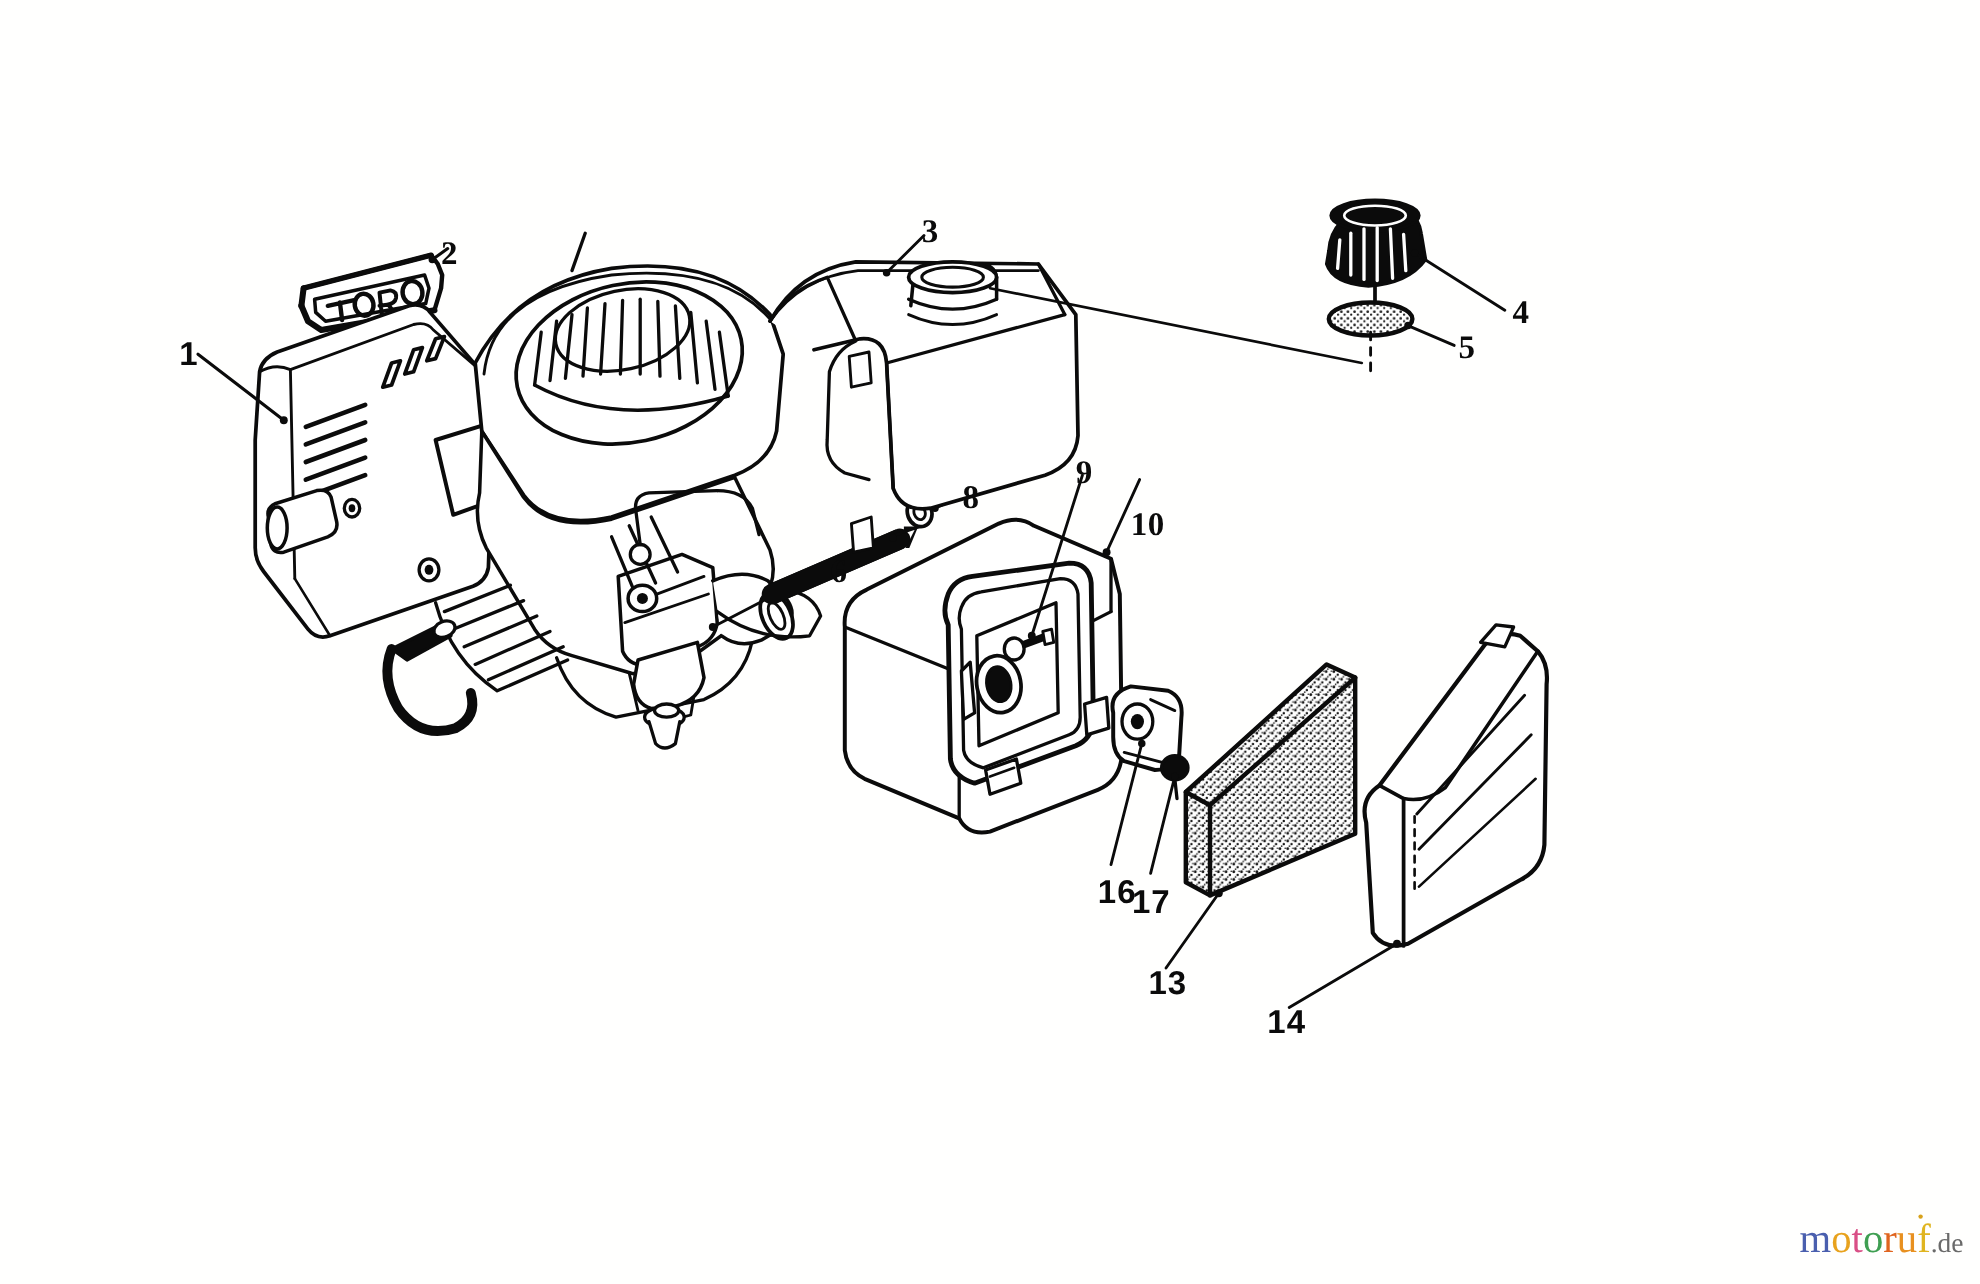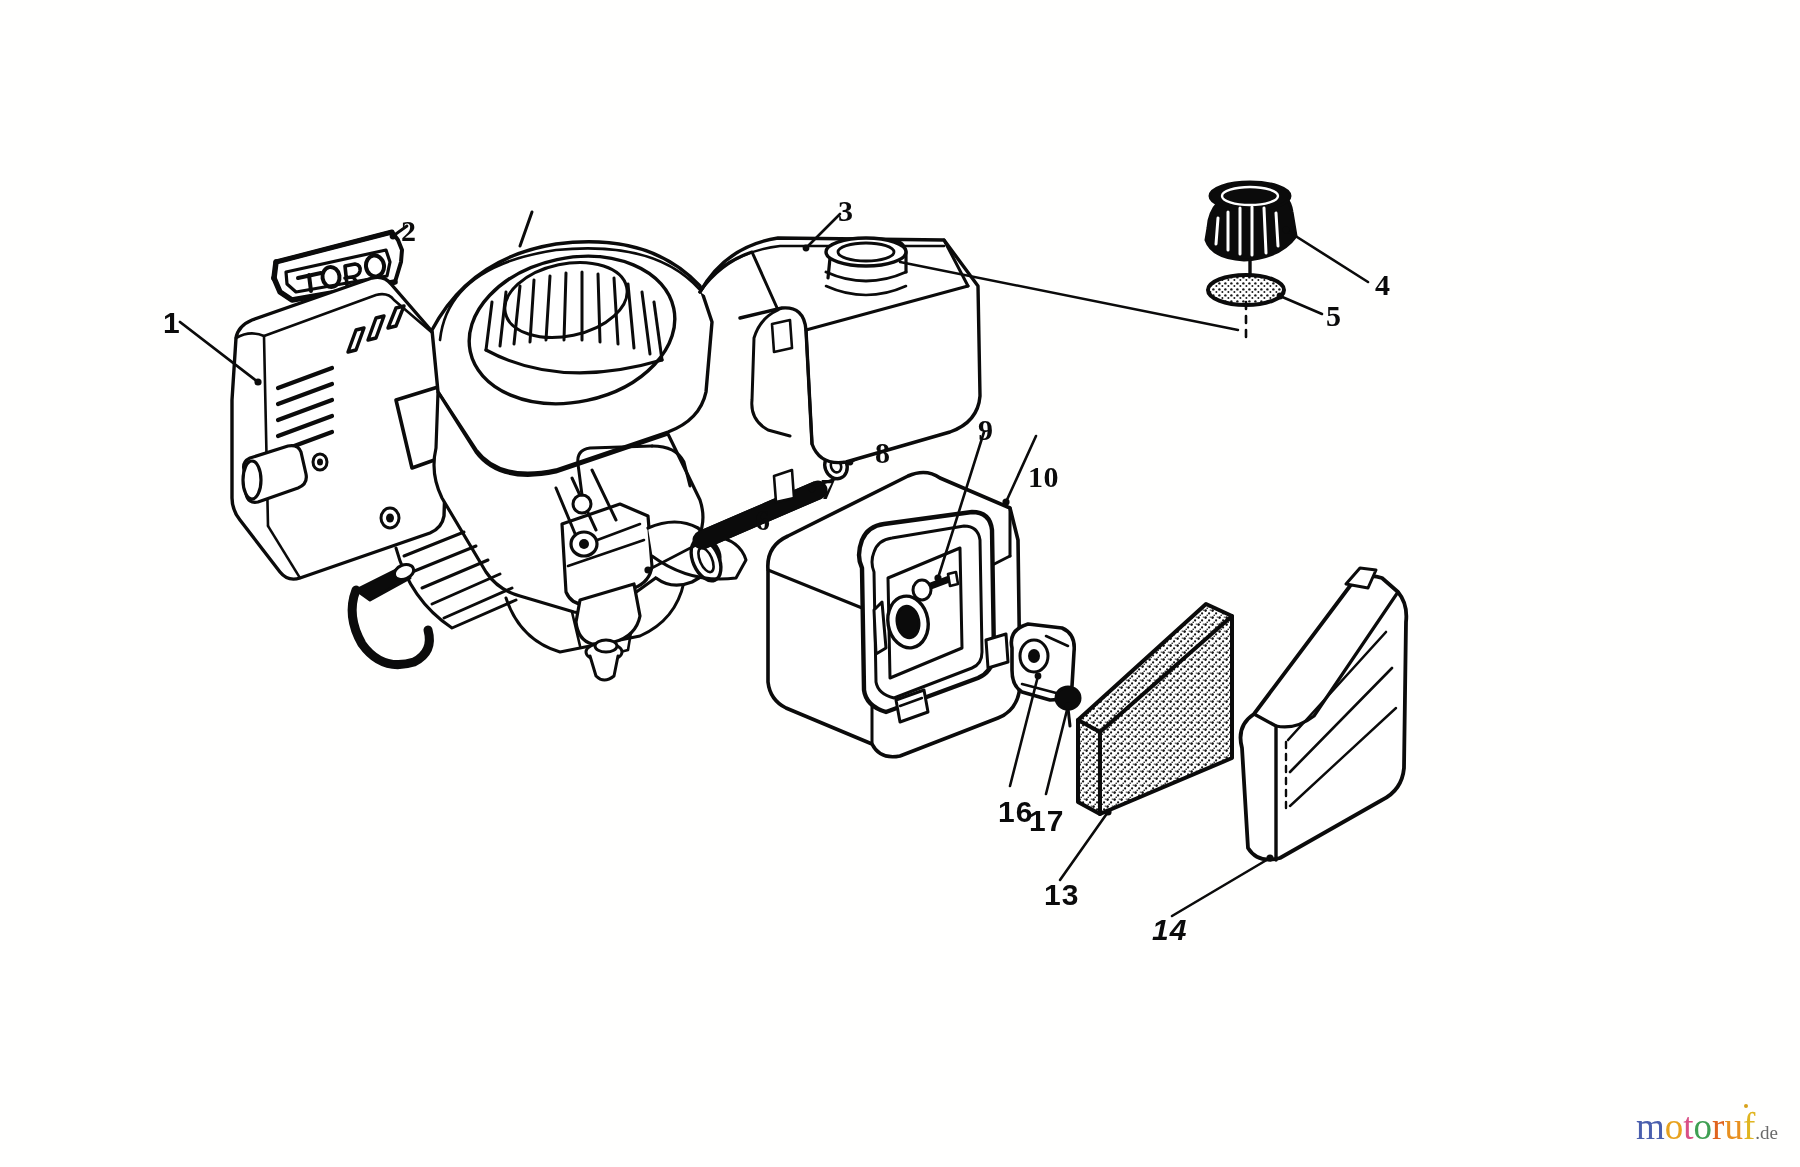--- a/index.html
+++ b/index.html
@@ -34,21 +34,21 @@
   #watermark{
     position:absolute;
     left:1636px;top:1108px;
     font-family:"Liberation Serif", serif;
     font-size:37px;
     line-height:1;
     white-space:nowrap;
     user-select:none;
   }
   #watermark .ltr{font-weight:400;}
-  #watermark .suffix{font-size:19px;color:#6a6a6a;}
+  #watermark .suffix{font-size:25px;color:#6a6a6a;}
   #watermark .dot{
     position:absolute;left:108px;top:-4px;
     width:4px;height:4px;border-radius:50%;background:#d8a21c;
   }
 </style>
 </head>
 <body>
 
 <div id="sheet">
 
@@ -371,20 +371,20 @@
   <div class="callout" style="left:1375px;top:270px;">4</div>
   <div class="callout" style="left:1326px;top:301px;">5</div>
   <div class="callout" style="left:755px;top:505px;">6</div>
   <div class="callout" style="left:820px;top:474px;">7</div>
   <div class="callout" style="left:875px;top:438px;">8</div>
   <div class="callout" style="left:978px;top:415px;">9</div>
   <div class="callout" style="left:1028px;top:418px;margin-top:44px;">10</div>
   <div class="callout slim" style="left:998px;top:797px;">16</div>
   <div class="callout slim" style="left:1029px;top:806px;">17</div>
   <div class="callout slim" style="left:1044px;top:880px;">13</div>
-  <div class="callout slim" style="left:1152px;top:915px;font-style:italic;">14</div>
+  <div class="callout slim" style="left:1152px;top:915px;">14</div>
 
   <div id="watermark">
     <span class="ltr" style="color: rgb(74, 95, 174);">m</span><span class="ltr" style="color: rgb(232, 162, 29);">o</span><span class="ltr" style="color: rgb(217, 79, 134);">t</span><span class="ltr" style="color: rgb(63, 159, 82);">o</span><span class="ltr" style="color: rgb(224, 100, 31);">r</span><span class="ltr" style="color: rgb(232, 144, 32);">u</span><span class="ltr" style="color: rgb(224, 181, 32);">f</span><span class="suffix">.de</span>
     <span class="dot"></span>
   </div>
 
 </div>
 
 </body></html>

